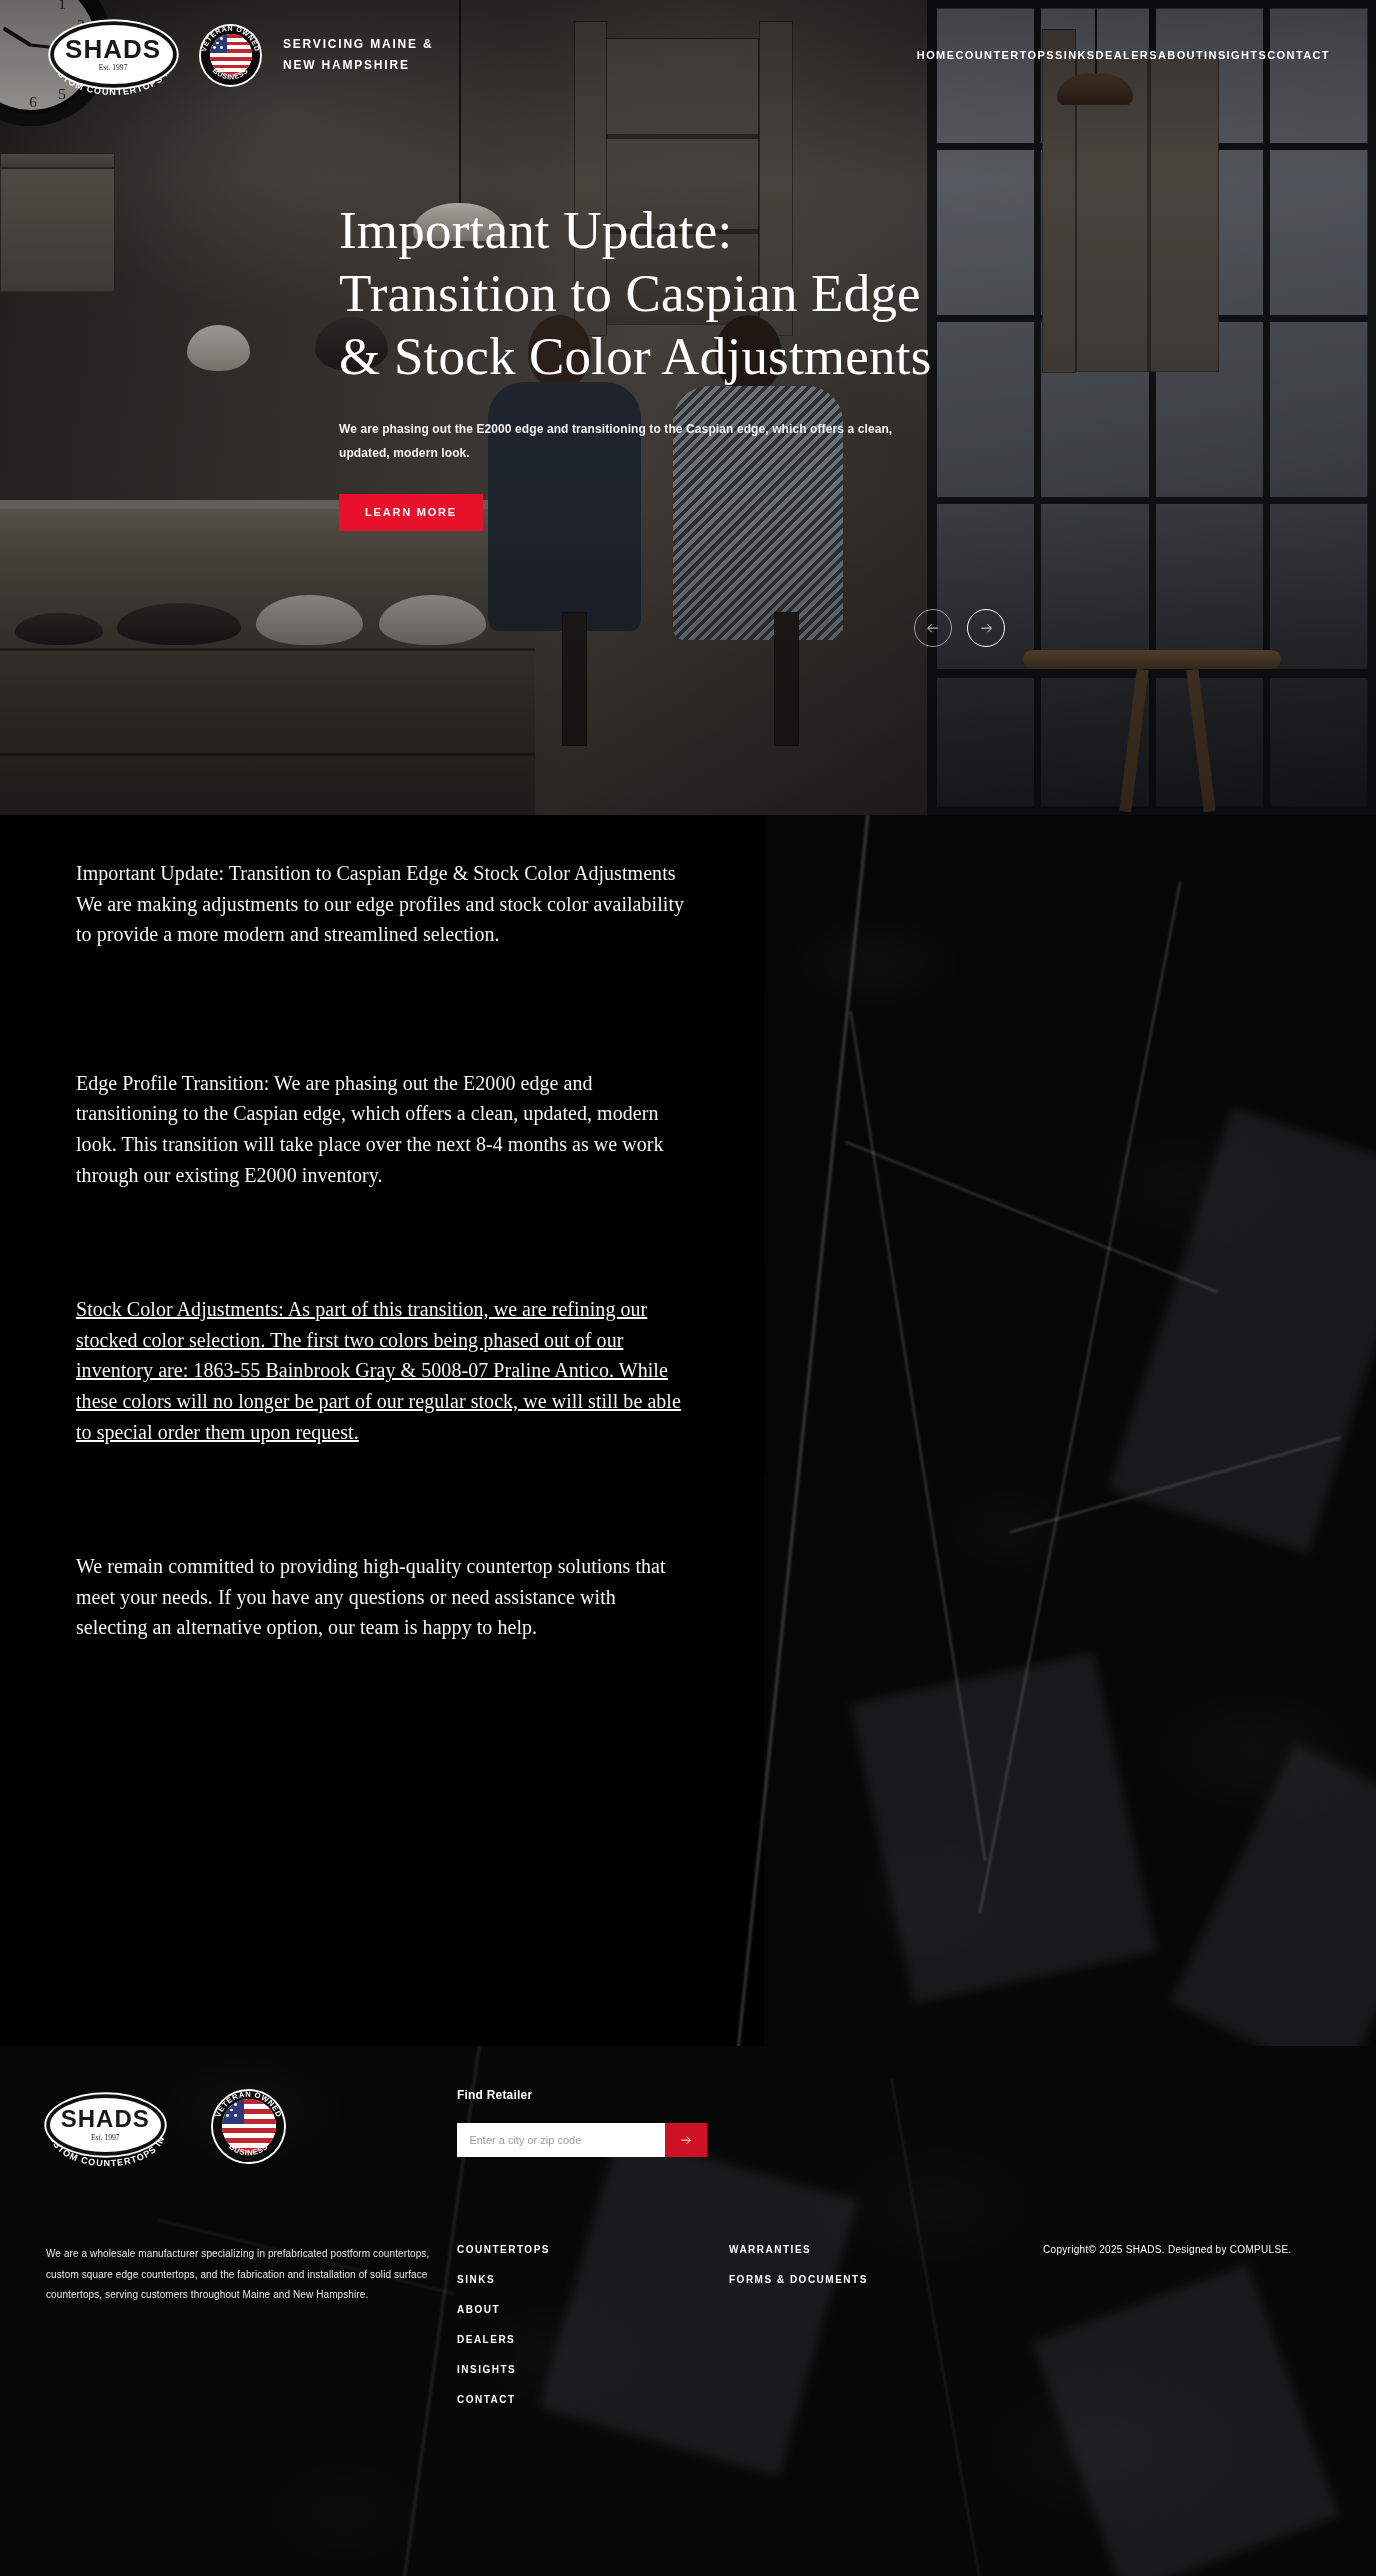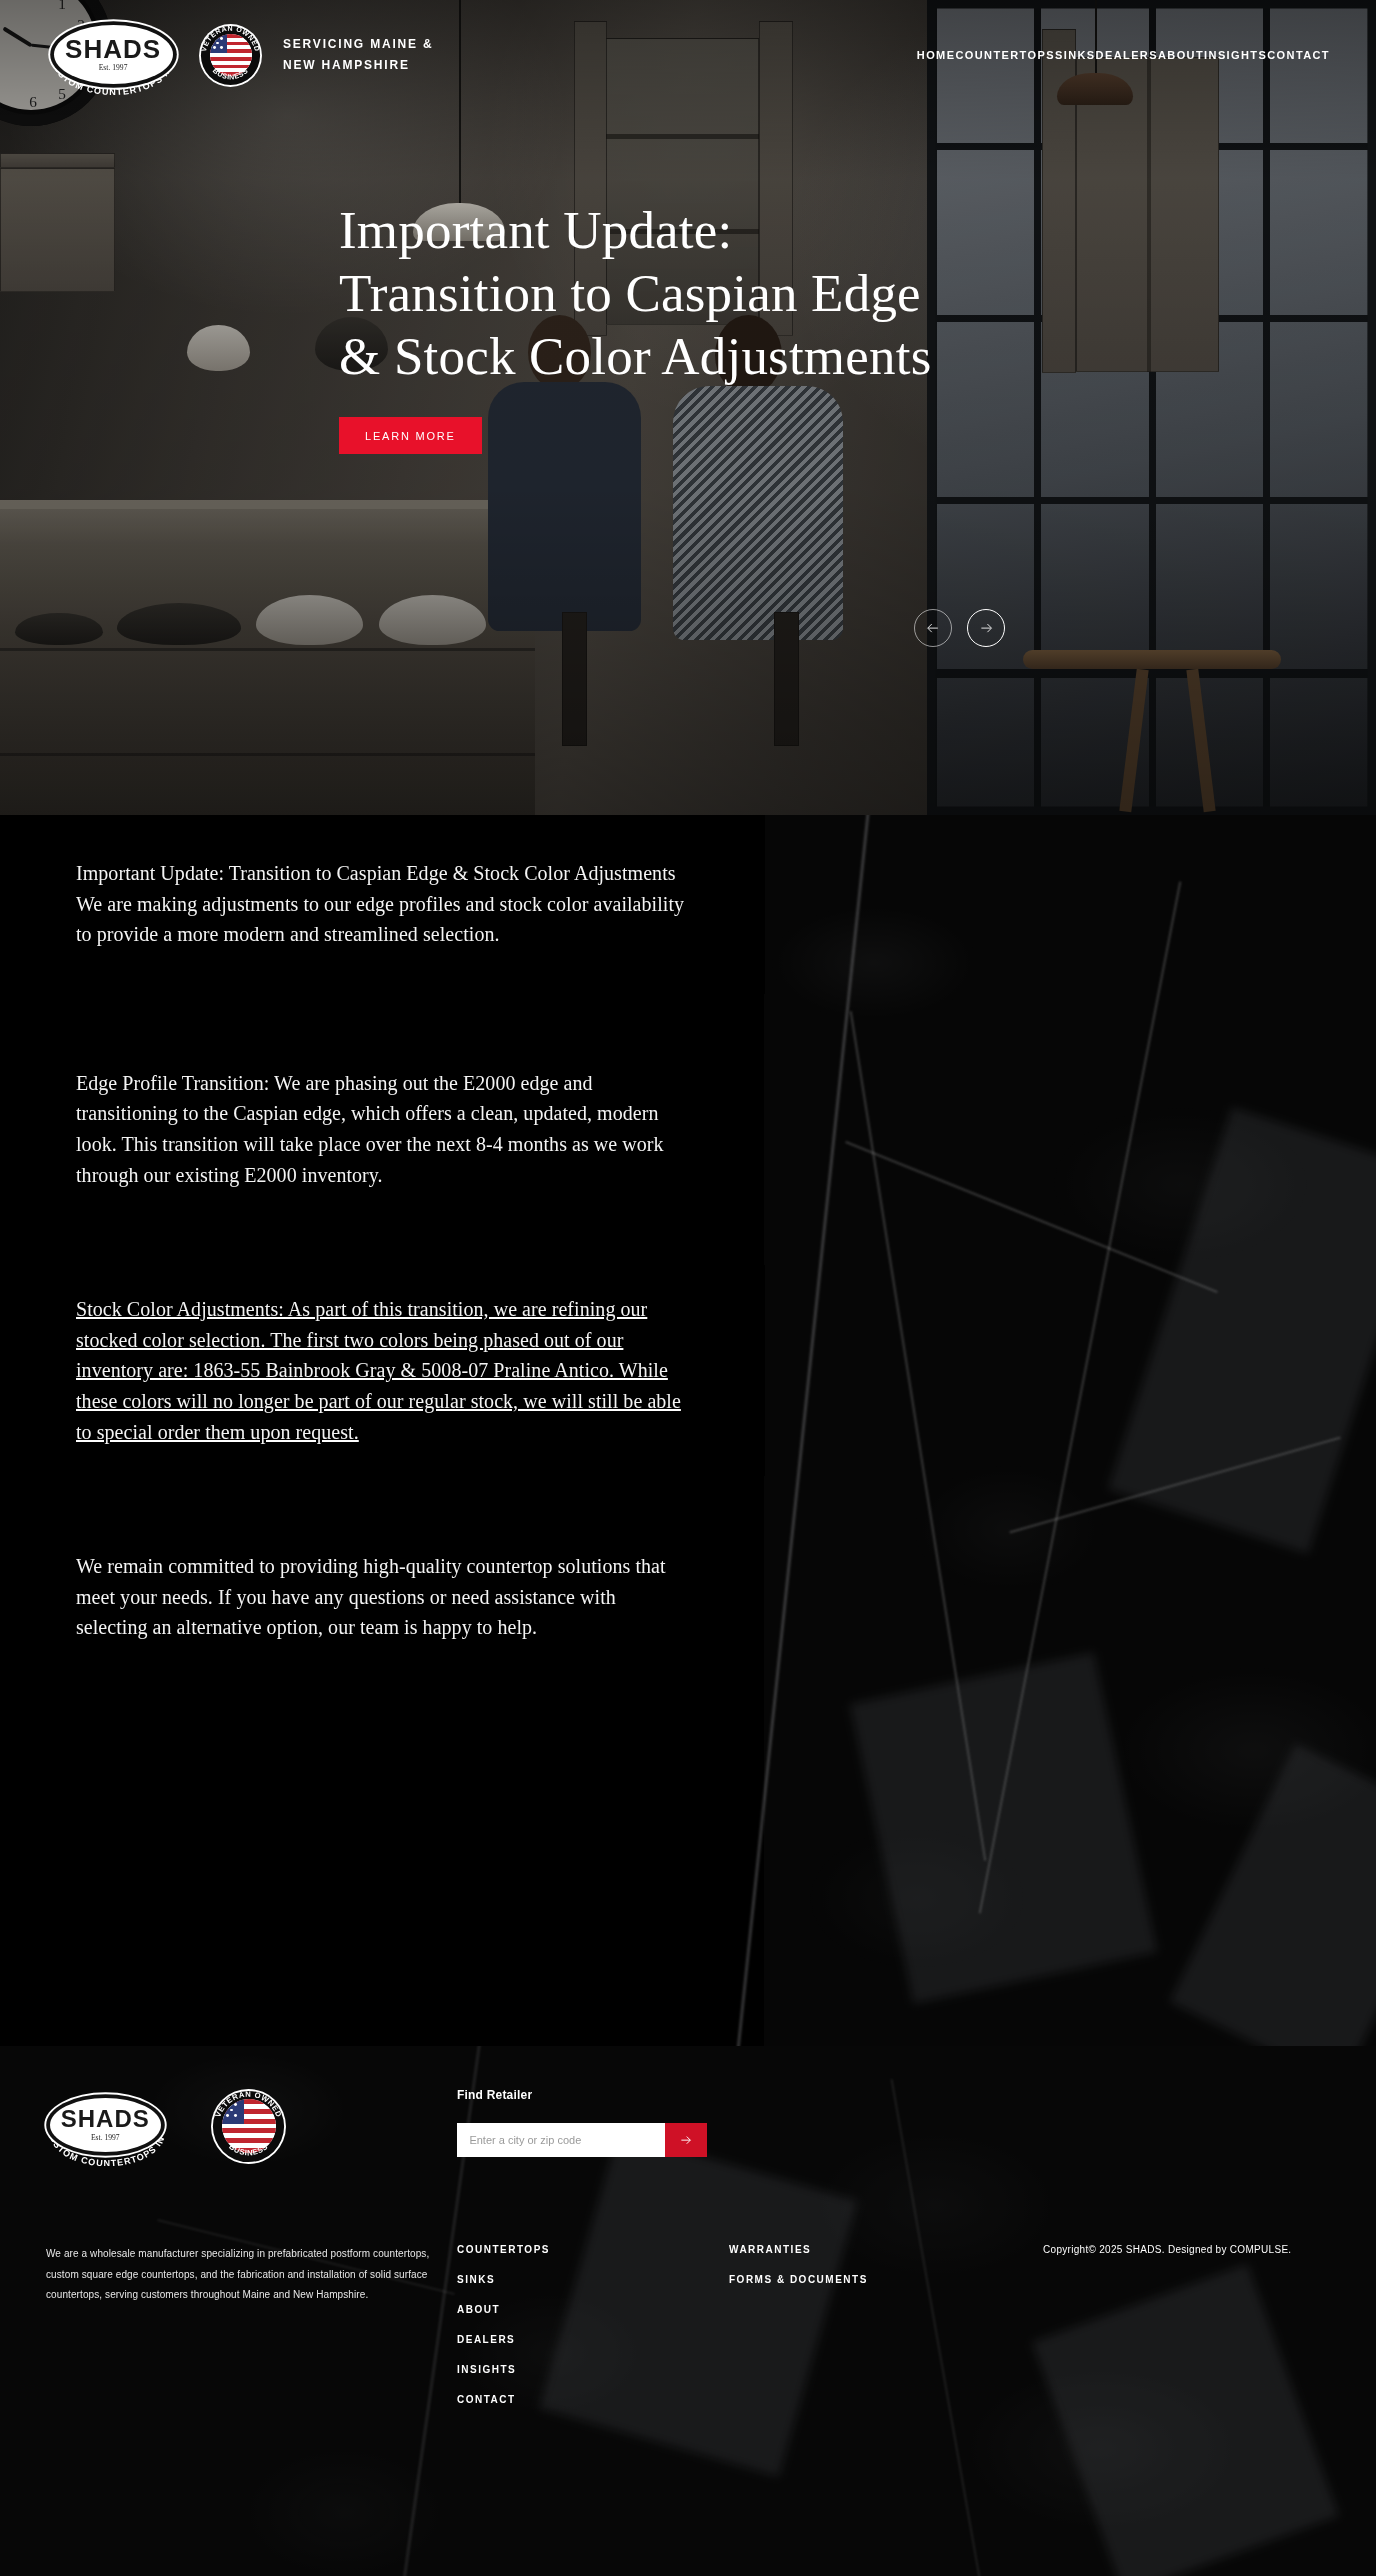--- a/index.html
+++ b/index.html
@@ -81,21 +81,21 @@
   .nav a{ color:#fff; text-decoration:none; font-size:11px; font-weight:700;
       letter-spacing:1.4px; text-transform:uppercase; }
 
   
   .hero-copy{ position:absolute; left:339px; top:199px; width:612px; z-index:6; }
   .hero-title{ font-family:"Liberation Serif", serif; font-weight:400; font-size:53px;
       line-height:1.19; color:#fff; letter-spacing:0.2px; }
   .hero-sub{ margin-top:30px; font-size:12px; line-height:1.95; font-weight:700;
       color:#f2f2f2; width:583px; letter-spacing:0.1px; }
   .btn-learn{ margin-top:29px; display:inline-block; background:#e8112a; color:#fff;
-      font-size:11px; font-weight:400; letter-spacing:1.8px; padding:12.4px 26px;
+      font-size:11px; font-weight:700; letter-spacing:1.8px; padding:12.4px 26px;
       border:none; cursor:pointer; text-transform:uppercase; }
   .arrows{ position:absolute; right:371px; bottom:168px; display:flex; gap:15.3px; z-index:6; }
   .arw{ width:38px; height:38px; border-radius:50%; border:1px solid rgba(255,255,255,.55);
       display:flex; align-items:center; justify-content:center; cursor:pointer;
       background:transparent; }
   .arw.active{ border-color:#fff; }
   .arw svg{ width:16.2px; height:16.2px; stroke:#fff; fill:none; stroke-width:1.3; }
 
   
   .article{ position:relative; width:1376px; height:1231px; background:#000; overflow:hidden; }
@@ -281,20 +281,21 @@
       <a href="#">SINKS</a>
       <a href="#">DEALERS</a>
       <a href="#">ABOUT</a>
       <a href="#">INSIGHTS</a>
       <a href="#">CONTACT</a>
     </nav>
   </header>
 
   <div class="hero-copy">
     <h1 class="hero-title">Important Update: Transition to Caspian Edge &amp; Stock Color Adjustments</h1>
+    <p class="hero-sub">We are phasing out the E2000 edge and transitioning to the Caspian edge, which offers a clean, updated, modern look.</p>
     <button class="btn-learn">LEARN MORE</button>
   </div>
 
   <div class="arrows">
     <div class="arw">
       <svg viewBox="0 0 24 24">
         <path d="M19 12 H5 M10 6 L4 12 L10 18"></path>
       </svg>
     </div>
     <div class="arw active">

